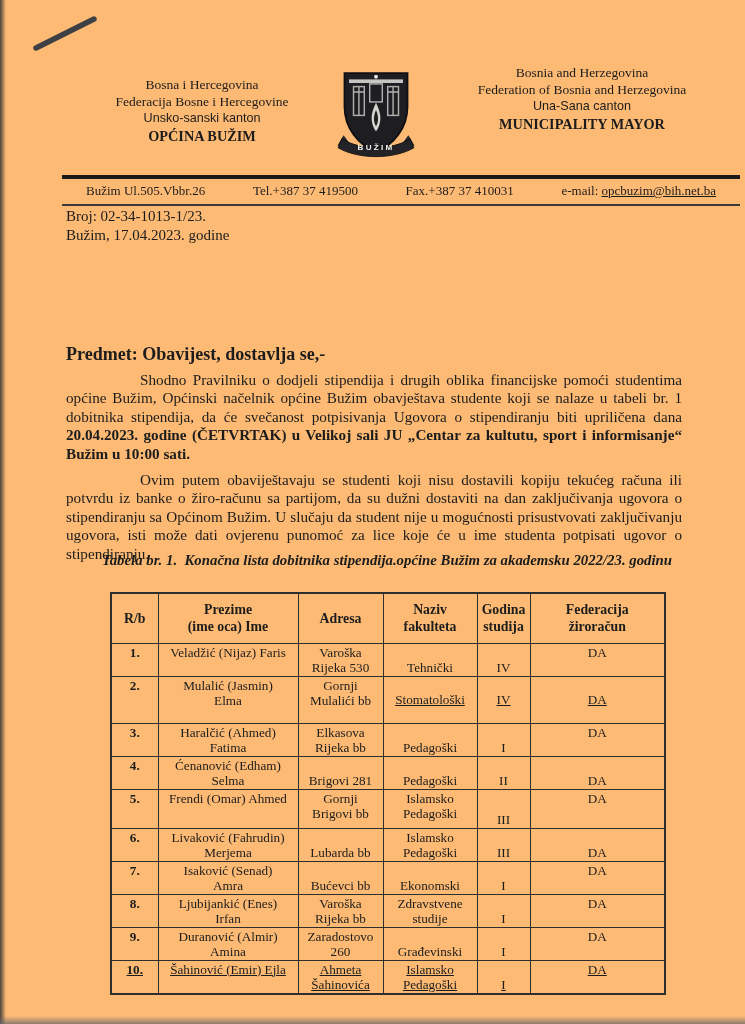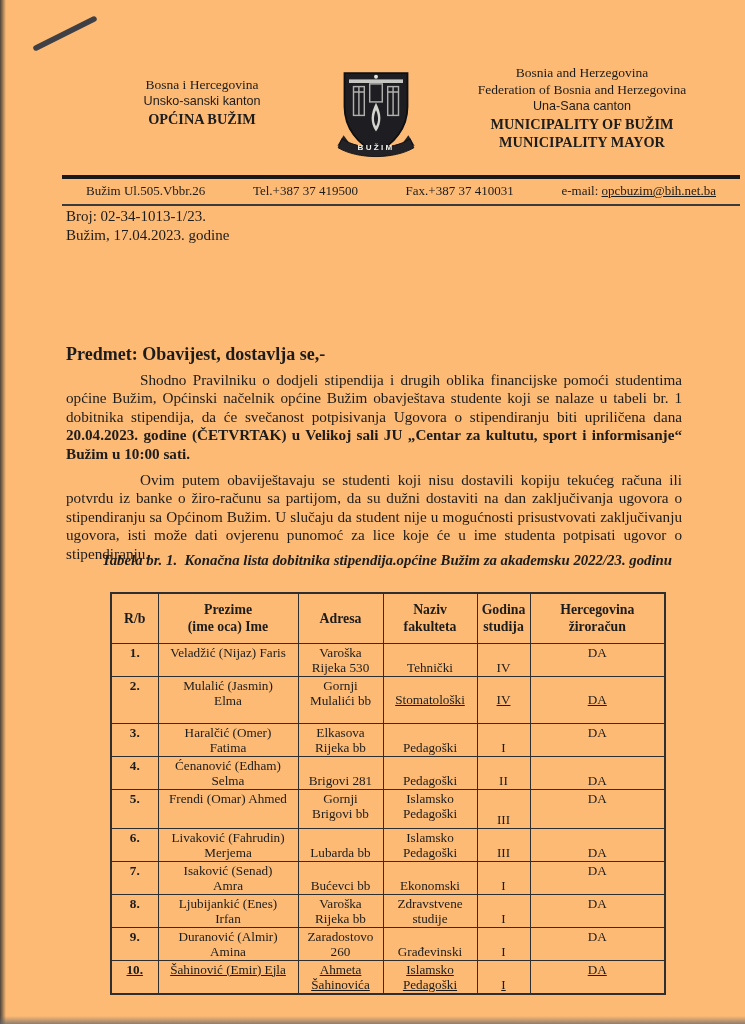--- a/index.html
+++ b/index.html
@@ -68,20 +68,21 @@
 <div class="page">
 
   <div class="scan-left"></div>
   <div class="scan-bottom"></div>
   <svg class="pen-mark" width="92" height="52" viewBox="0 0 92 52">
     <line x1="14" y1="40" x2="72" y2="11" stroke="#3f3f46" stroke-width="5.5" stroke-linecap="round"></line>
   </svg>
 
   <div class="hdr hdr-left">
     <div class="hl">Bosna i Hercegovina</div>
+    <div class="hl">Federacija Bosne i Hercegovine</div>
     <div class="hl sans">Unsko-sanski kanton</div>
     <div class="hl b">OPĆINA BUŽIM</div>
   </div>
 
   <div class="crest">
     <svg width="90" height="102" viewBox="0 0 100 112">
       <path d="M15 5 H85 V42 C85 66 70 84 50 93 C30 84 15 66 15 42 Z" fill="#1e1e22" stroke="#0f0f12" stroke-width="2"></path>
       <rect x="20" y="12" width="60" height="4" fill="#d8d8d4" opacity="0.9"></rect>
       <g stroke="#c9c9c4" stroke-width="1.6" fill="none" opacity="0.85">
         <rect x="25" y="20" width="12" height="32"></rect>
@@ -97,21 +98,20 @@
       <path d="M93 86 L86 74 L80 82 Z" fill="#232327"></path>
       <path d="M8 88 C30 101 70 101 92 88 L88 78 C68 91 32 91 12 78 Z" fill="#232327" stroke="#101013" stroke-width="1"></path>
       <text x="50" y="90" text-anchor="middle" font-size="9" letter-spacing="2.5" fill="#f0f0ea" font-family="Liberation Sans, sans-serif" font-weight="bold">BUŽIM</text>
     </svg>
   </div>
 
   <div class="hdr hdr-right">
     <div class="hl">Bosnia and Herzegovina</div>
     <div class="hl">Federation of Bosnia and Herzegovina</div>
     <div class="hl sans">Una-Sana canton</div>
-    <div class="hl b">MUNICIPALITY OF BUŽIM</div>
     <div class="hl b">MUNICIPALITY MAYOR</div>
   </div>
 
   <div class="rule-thick"></div>
   <div class="contact">
     <span>Bužim Ul.505.Vbbr.26</span>
     <span>Tel.+387 37 419500</span>
     <span>Fax.+387 37 410031</span>
     <span>
       <span>e-mail:</span>
@@ -156,21 +156,21 @@
           </th>
           <th>
             <div>Naziv</div>
             <div>fakulteta</div>
           </th>
           <th>
             <div>Godina</div>
             <div>studija</div>
           </th>
           <th>
-            <div>Hercegovina</div>
+            <div>Federacija</div>
             <div>žiroračun</div>
           </th>
         </tr>
       </thead>
     <tbody>
         <tr>
           <td class="c0 va-t">
             <div>1.</div>
           </td>
           <td class="c1 va-t">
@@ -210,21 +210,21 @@
           </td>
           <td class="c5 va-m">
             <div>DA</div>
           </td>
         </tr>
         <tr>
           <td class="c0 va-t">
             <div>3.</div>
           </td>
           <td class="c1 va-t">
-            <div>Haralčić (Omer)</div>
+            <div>Haralčić (Ahmed)</div>
             <div>Fatima</div>
           </td>
           <td class="c2 va-t">
             <div>Elkasova</div>
             <div>Rijeka bb</div>
           </td>
           <td class="c3 va-b">
             <div>Pedagoški</div>
           </td>
           <td class="c4 va-b">

